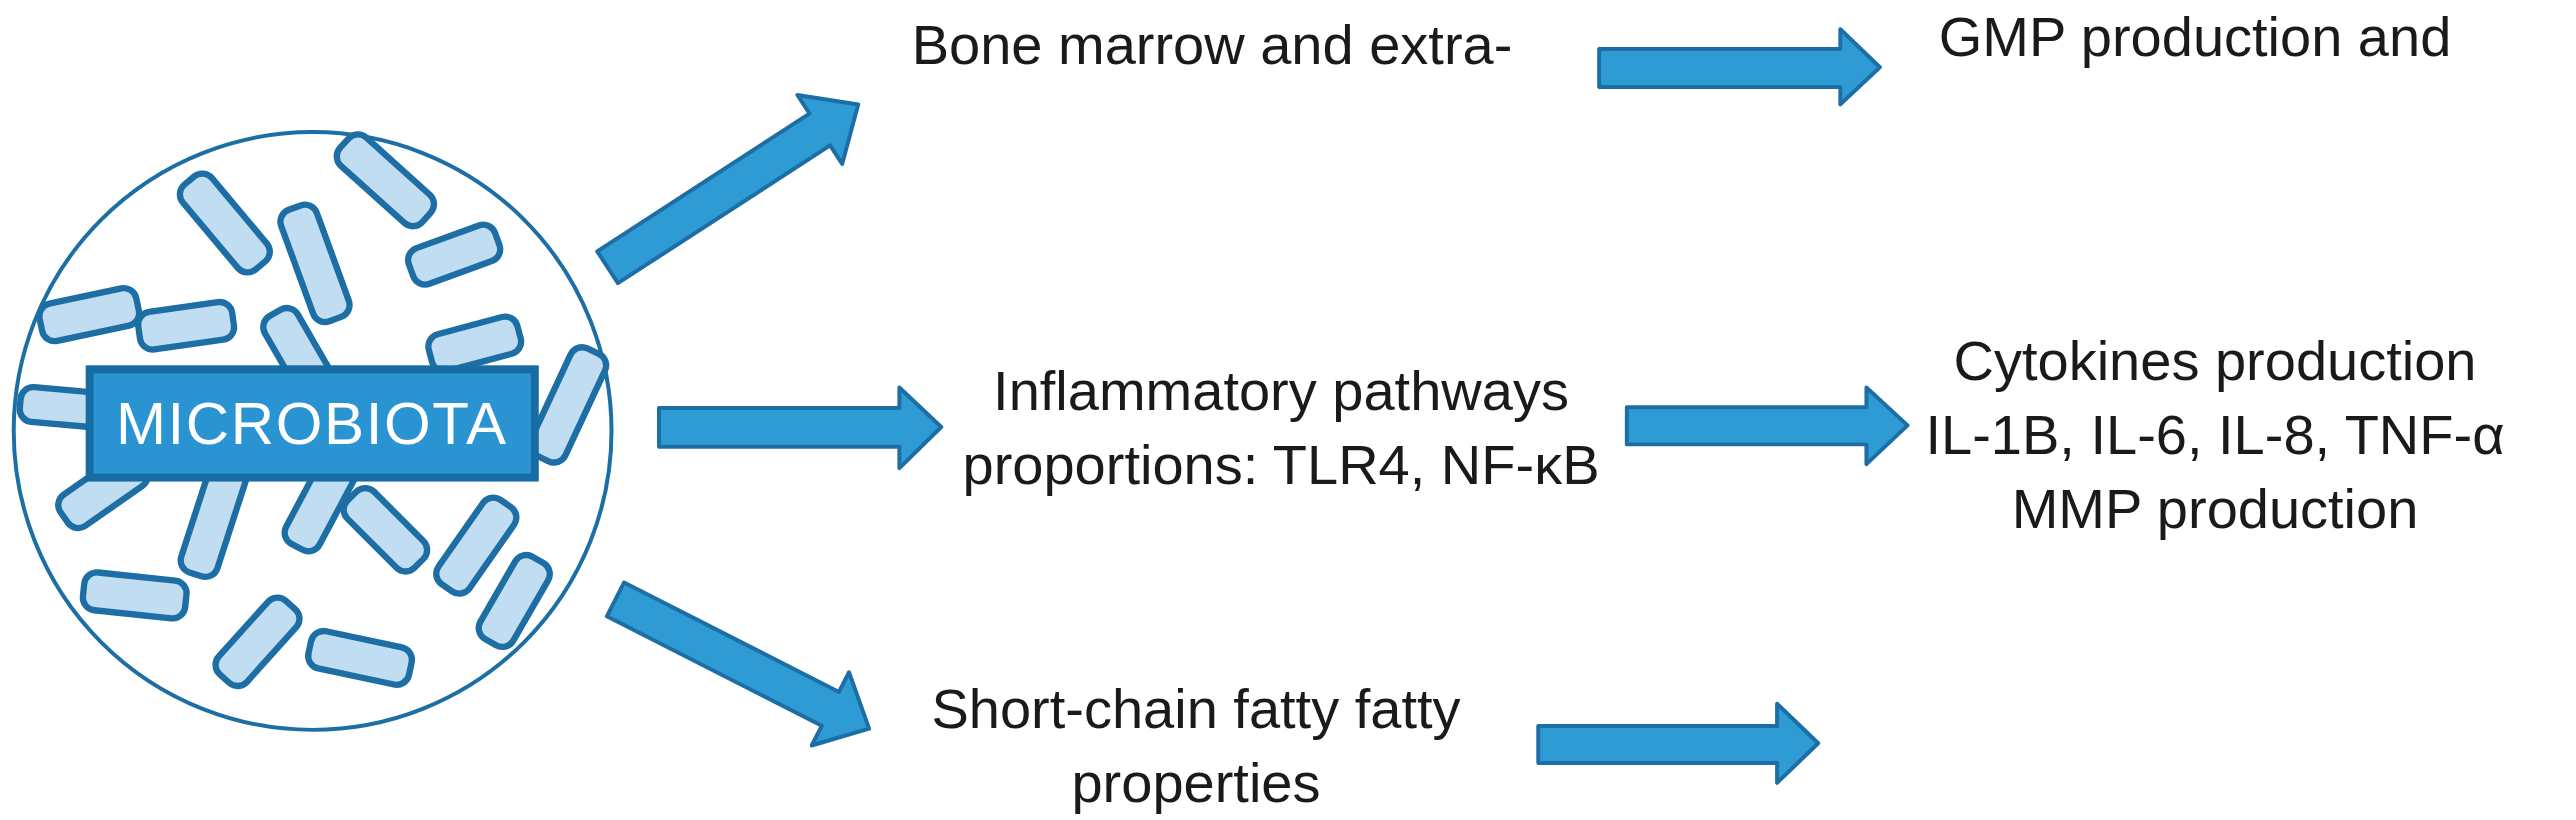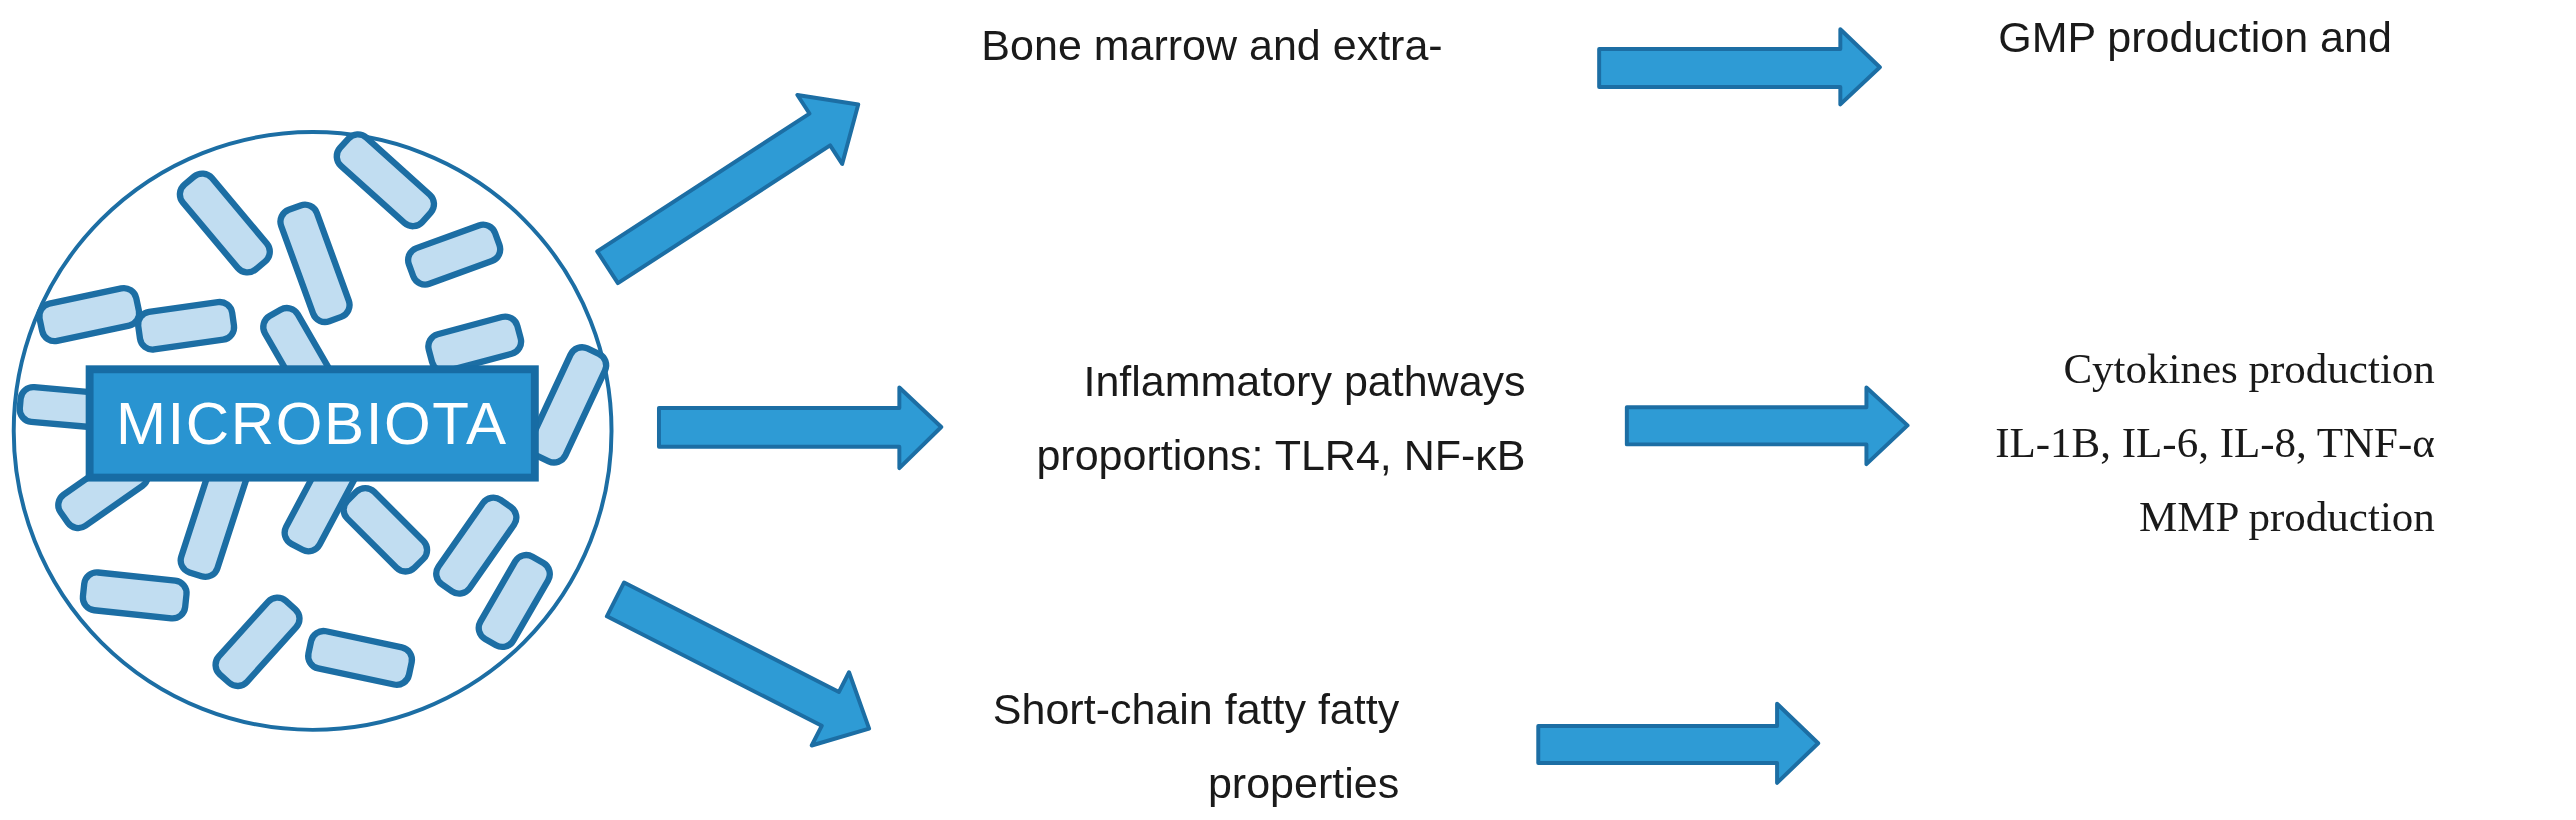--- a/index.html
+++ b/index.html
@@ -27,22 +27,22 @@
     fill:#ffffff;
     font-family:"Liberation Sans", sans-serif;
     font-size:76px;
     letter-spacing:2px;
     text-anchor:middle;
   }
   .arrow{fill:var(--arrow-fill);stroke:var(--arrow-stroke);stroke-width:5;stroke-linejoin:round;}
   .textblock{
     position:absolute;
     transform:translateX(-50%);
-    text-align:right;
-    font-size:43px;
+    text-align:center;
+    font-size:56px;
     line-height:74px;
     color:var(--text);
     white-space:nowrap;
   }
 </style>
 </head>
 <body>
 
 <div class="canvas">
 
@@ -85,26 +85,26 @@
   </svg>
 
   <div class="textblock" style="left:1212px;top:8px;">
     <div>Bone marrow and extra-</div>
   </div>
 
   <div class="textblock" style="left:2195px;top:0px;">
     <div>GMP production and</div>
   </div>
 
-  <div class="textblock" style="left:1281px;top:344px;">
+  <div class="textblock" style="left:1281px;top:354px;">
     <div>Inflammatory pathways</div>
     <div>proportions: TLR4, NF-κB</div>
   </div>
 
-  <div class="textblock" style="left:2215px;top:332px;font-family:Liberation Serif, serif;">
+  <div class="textblock" style="left:2215px;top:324px;">
     <div>Cytokines production</div>
     <div>IL-1B, IL-6, IL-8, TNF-α</div>
     <div>MMP production</div>
   </div>
 
   <div class="textblock" style="left:1196px;top:672px;">
     <div>Short-chain fatty fatty</div>
     <div>properties</div>
   </div>
 

